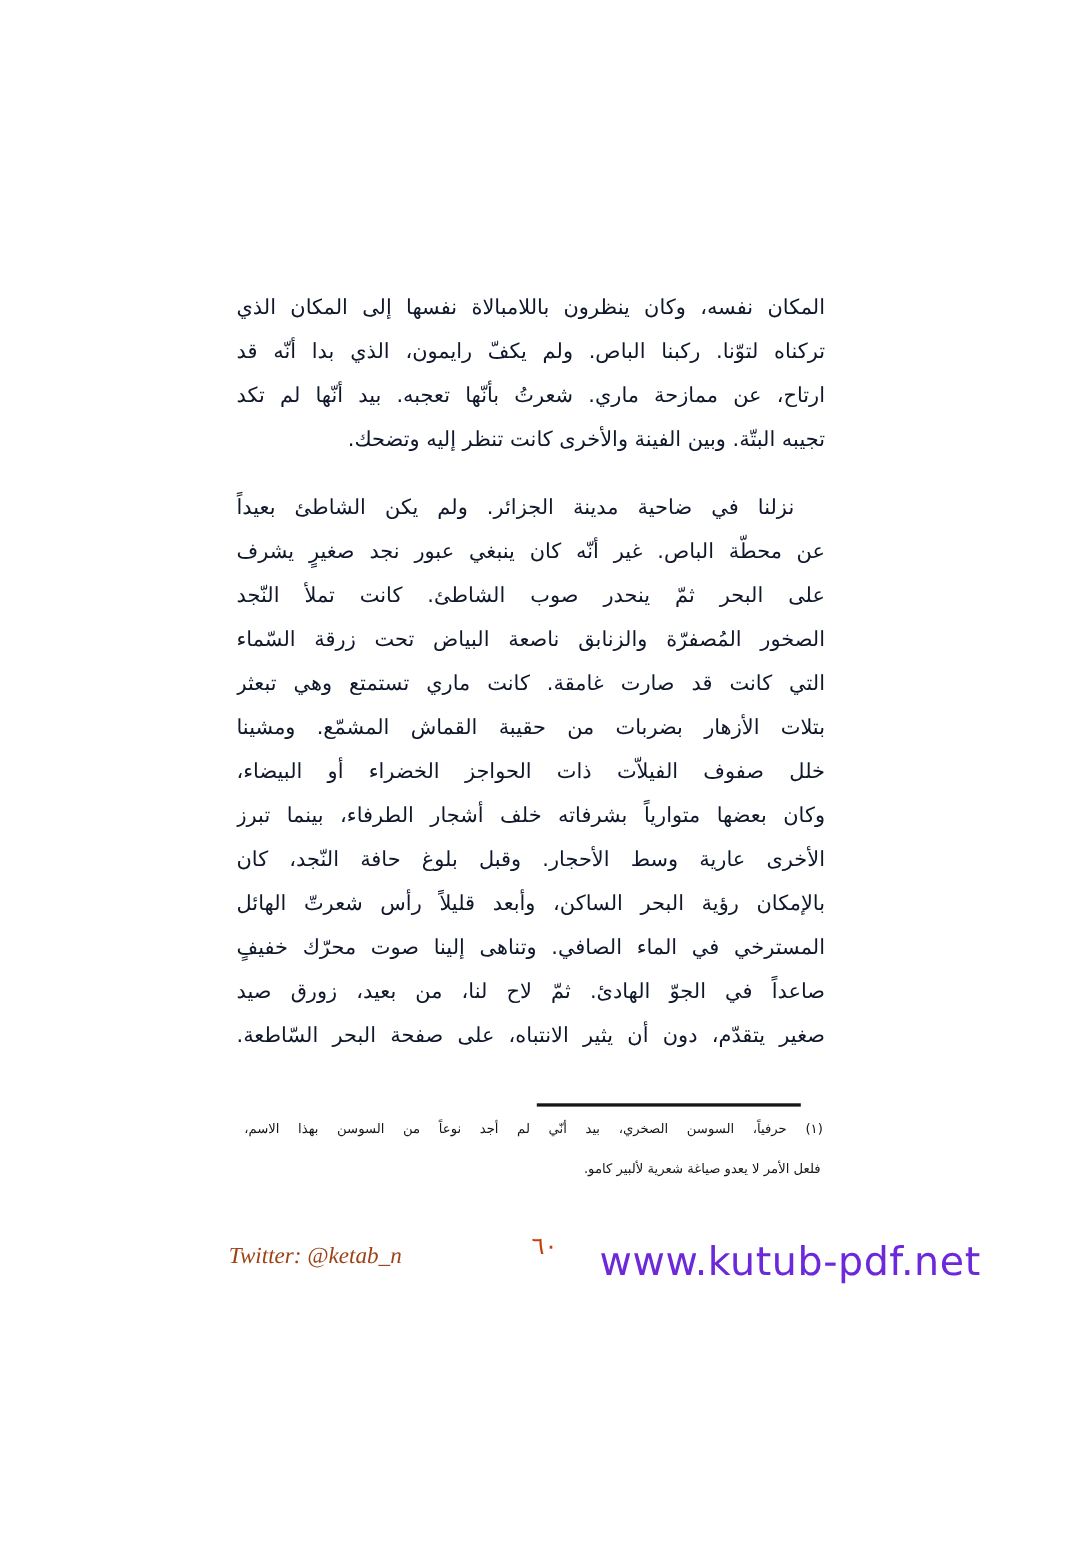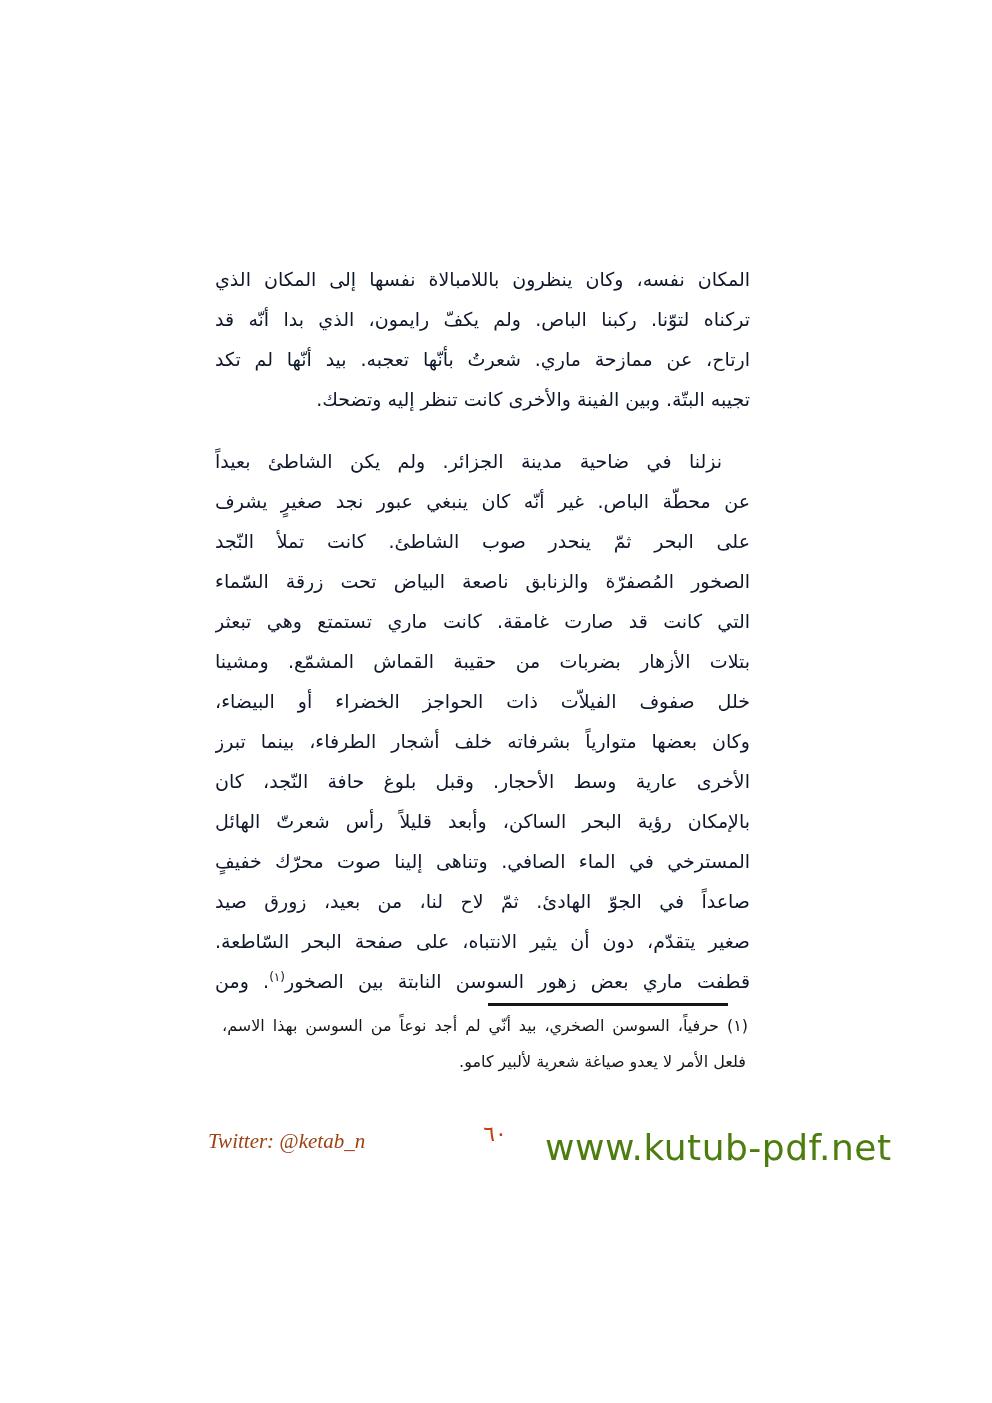--- a/index.html
+++ b/index.html
@@ -42,21 +42,21 @@
     position:absolute;
     left:488px;top:1003px;
     width:240px;height:3px;
     background:#161616;
   }
   .footnote{
     position:absolute;
     left:222px;top:1008px;width:526px;
     direction:rtl;
     color:#161616;
-    font-size:16px;
+    font-size:12px;
   }
   .footnote .line{
     height:36px;
     line-height:36px;
   }
   .footnote .line2{
     padding-left:2px;
     padding-right:2px;
   }
   .twitter{
@@ -101,31 +101,30 @@
       <div class="line">الصخور المُصفرّة والزنابق ناصعة البياض تحت زرقة السّماء</div>
       <div class="line">التي كانت قد صارت غامقة. كانت ماري تستمتع وهي تبعثر</div>
       <div class="line">بتلات الأزهار بضربات من حقيبة القماش المشمّع. ومشينا</div>
       <div class="line">خلل صفوف الفيلاّت ذات الحواجز الخضراء أو البيضاء،</div>
       <div class="line">وكان بعضها متوارياً بشرفاته خلف أشجار الطرفاء، بينما تبرز</div>
       <div class="line">الأخرى عارية وسط الأحجار. وقبل بلوغ حافة النّجد، كان</div>
       <div class="line">بالإمكان رؤية البحر الساكن، وأبعد قليلاً رأس شعرتّ الهائل</div>
       <div class="line">المسترخي في الماء الصافي. وتناهى إلينا صوت محرّك خفيفٍ</div>
       <div class="line">صاعداً في الجوّ الهادئ. ثمّ لاح لنا، من بعيد، زورق صيد</div>
       <div class="line">صغير يتقدّم، دون أن يثير الانتباه، على صفحة البحر السّاطعة.</div>
-      <div class="line"><span>قطفت ماري بعض زهور السوسن النابتة بين الصخور</span><span class="fn-ref">(١)</span><span>. ومن</span></div>
     </div>
 
   </div>
 
   <div class="separator"></div>
 
   <div class="footnote" dir="rtl">
     <div class="line">(١) حرفياً، السوسن الصخري، بيد أنّي لم أجد نوعاً من السوسن بهذا الاسم،</div>
     <div class="line end line2">فلعل الأمر لا يعدو صياغة شعرية لألبير كامو.</div>
   </div>
 
   <div class="twitter" style="color: rgb(156, 66, 21);">Twitter: @ketab_n</div>
 
   <div class="pagenum">٦٠</div>
 
-  <div class="watermark" style="color: #4d7c0f;">www.kutub-pdf.net</div>
+  <div class="watermark" style="color: #6d28d9;">www.kutub-pdf.net</div>
 
 </div>
 
 </body></html>

